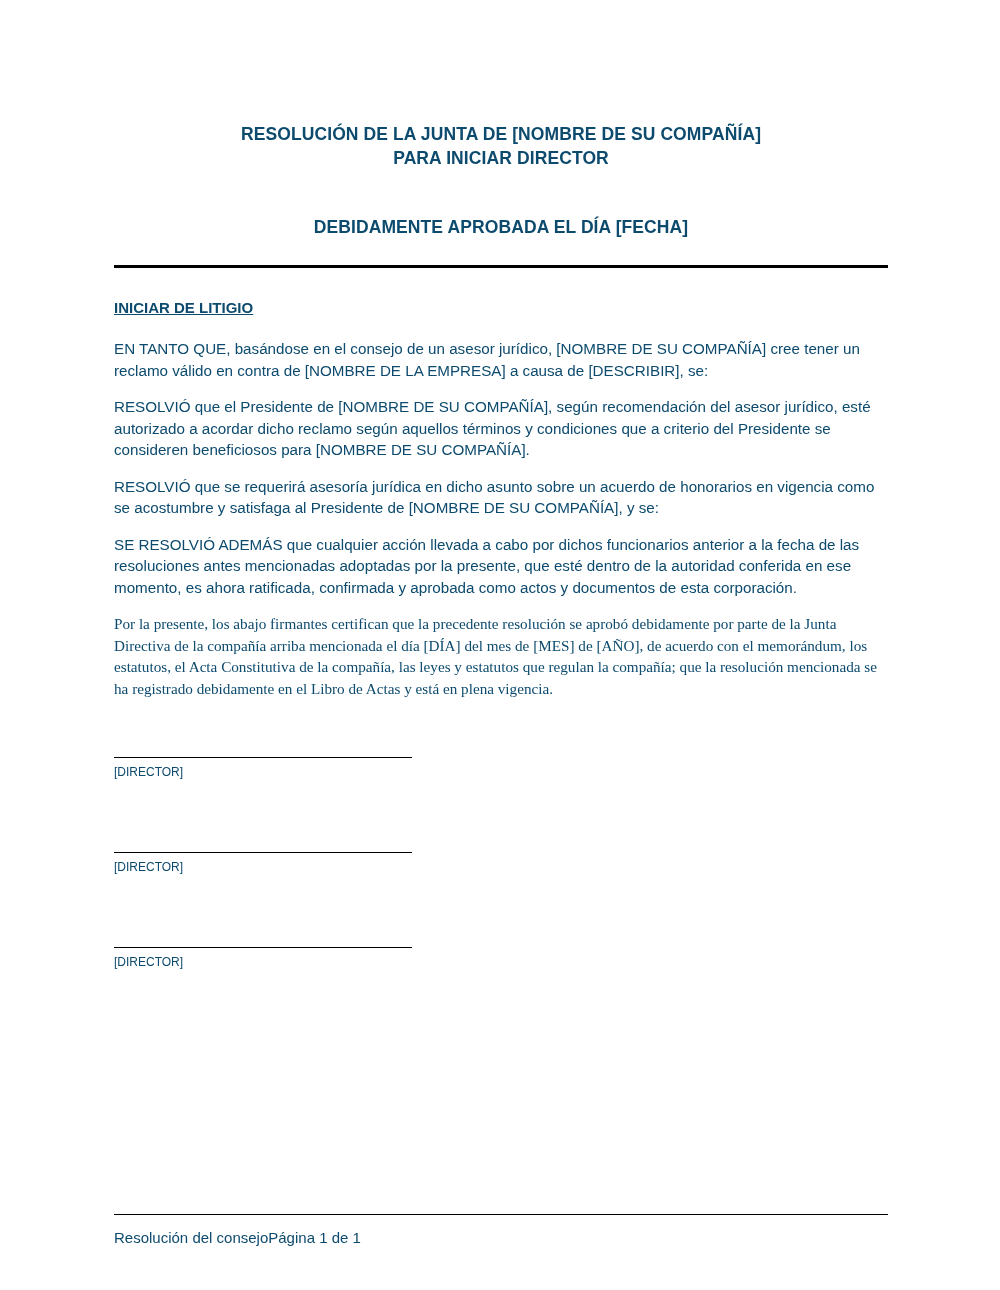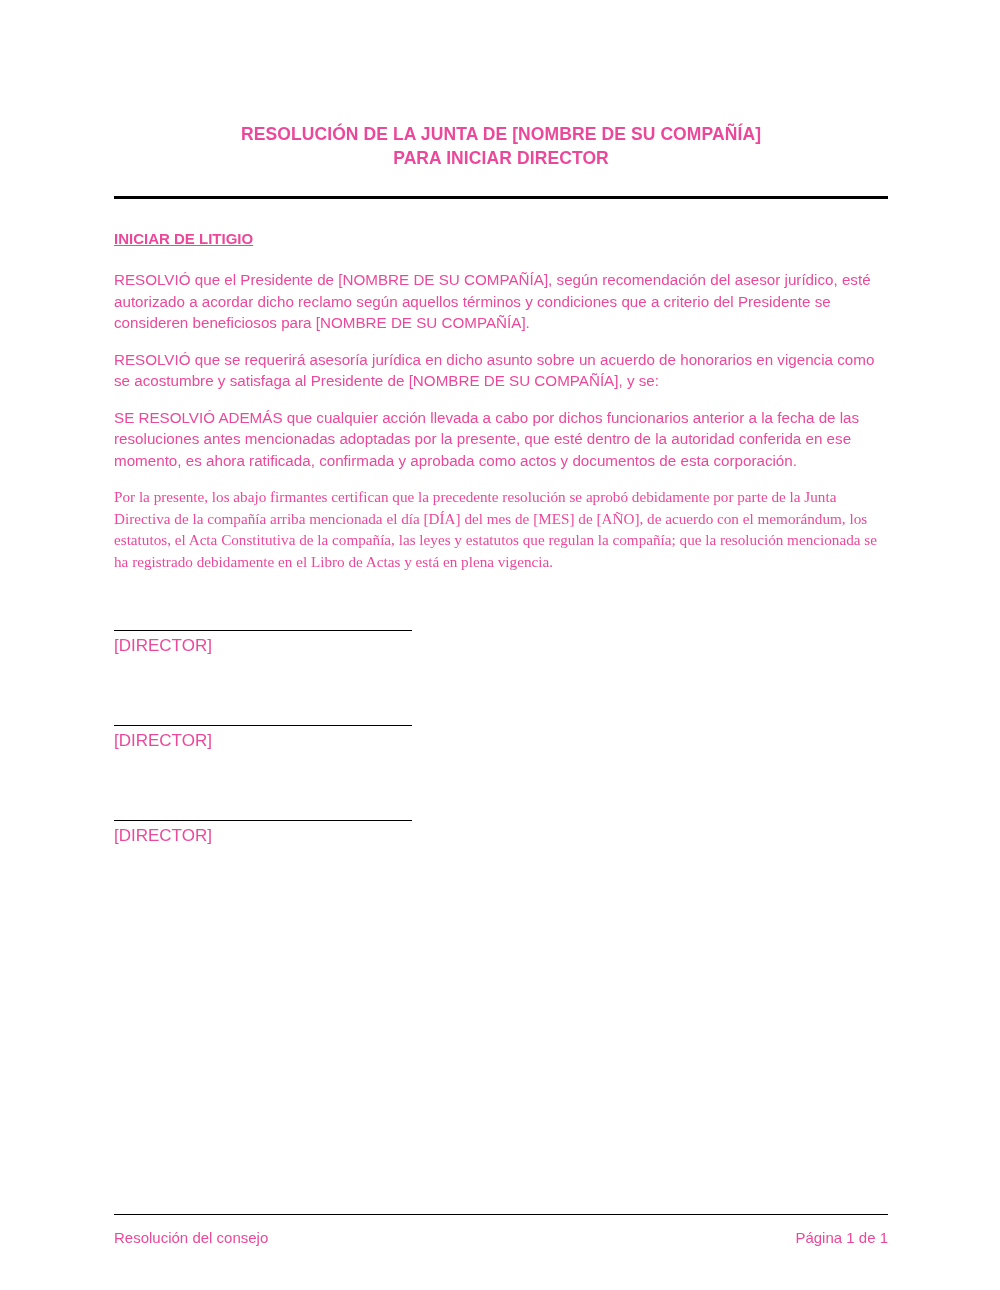--- a/index.html
+++ b/index.html
@@ -6,21 +6,21 @@
     margin: 0;
     padding: 0;
     background: #ffffff;
   }
   .page {
     position: relative;
     width: 1000px;
     height: 1290px;
     background: #ffffff;
     font-family: "Liberation Sans", sans-serif;
-    color: #ec4899;
+    color: #0c4a6e;
     box-sizing: border-box;
     overflow: hidden;
   }
   .content {
     position: absolute;
     left: 114px;
     top: 0;
     width: 774px;
   }
 
@@ -85,68 +85,69 @@
     margin-bottom: 0;
   }
   .sig-line {
     width: 298px;
     border: 0;
     border-top: 1.6px solid #000000;
     height: 0;
     margin: 0 0 4px 0;
   }
   .sig-label {
-    font-size: 17px;
+    font-size: 12px;
     line-height: 21px;
     margin: 0;
   }
 
   
   .footer {
     position: absolute;
     left: 114px;
     width: 774px;
     bottom: 42px;
   }
   .footer-rule {
     border: 0;
     border-top: 1.6px solid #000000;
     height: 0;
     margin: 0 0 6px 0;
   }
   .footer-row {
     display: flex;
-    justify-content: space-between;
     align-items: baseline;
     font-size: 15px;
     line-height: 21px;
   }
   .footer-left { text-align: left; }
   .footer-right { text-align: right; margin-top: 6px; }
 </style>
 </head>
 <body>
 
 <div class="page">
 
   <div class="content">
 
     <div class="title-block">
       <div class="doc-title">
         <span>RESOLUCIÓN DE LA JUNTA DE [NOMBRE DE SU COMPAÑÍA]</span><br>
         <span>PARA INICIAR DIRECTOR</span>
       </div>
+      <div class="doc-subtitle">DEBIDAMENTE APROBADA EL DÍA [FECHA]</div>
     </div>
 
     <hr class="header-rule">
 
     <div class="body-section">
 
       <div class="section-heading">INICIAR DE LITIGIO</div>
 
+      <p class="para">EN TANTO QUE, basándose en el consejo de un asesor jurídico, [NOMBRE DE SU COMPAÑÍA] cree tener un reclamo válido en contra de [NOMBRE DE LA EMPRESA] a causa de [DESCRIBIR], se:</p>
       <p class="para">RESOLVIÓ que el Presidente de [NOMBRE DE SU COMPAÑÍA], según recomendación del asesor jurídico, esté autorizado a acordar dicho reclamo según aquellos términos y condiciones que a criterio del Presidente se consideren beneficiosos para [NOMBRE DE SU COMPAÑÍA].</p>
       <p class="para">RESOLVIÓ que se requerirá asesoría jurídica en dicho asunto sobre un acuerdo de honorarios en vigencia como se acostumbre y satisfaga al Presidente de [NOMBRE DE SU COMPAÑÍA], y se:</p>
       <p class="para">SE RESOLVIÓ ADEMÁS que cualquier acción llevada a cabo por dichos funcionarios anterior a la fecha de las resoluciones antes mencionadas adoptadas por la presente, que esté dentro de la autoridad conferida en ese momento, es ahora ratificada, confirmada y aprobada como actos y documentos de esta corporación.</p>
       <p class="para">Por la presente, los abajo firmantes certifican que la precedente resolución se aprobó debidamente por parte de la Junta Directiva de la compañía arriba mencionada el día [DÍA] del mes de [MES] de [AÑO], de acuerdo con el memorándum, los estatutos, el Acta Constitutiva de la compañía, las leyes y estatutos que regulan la compañía; que la resolución mencionada se ha registrado debidamente en el Libro de Actas y está en plena vigencia.</p>
 
     </div>
 
     <div class="signatures">
 
       <div class="sig-group">

